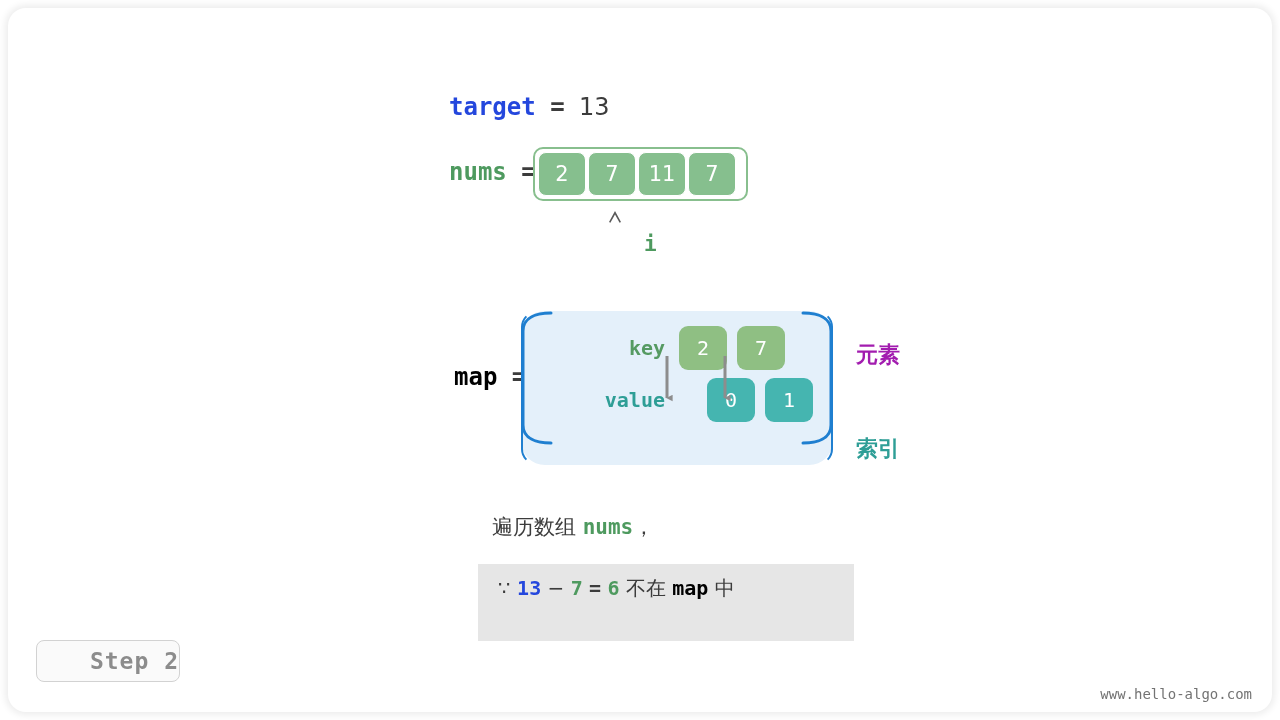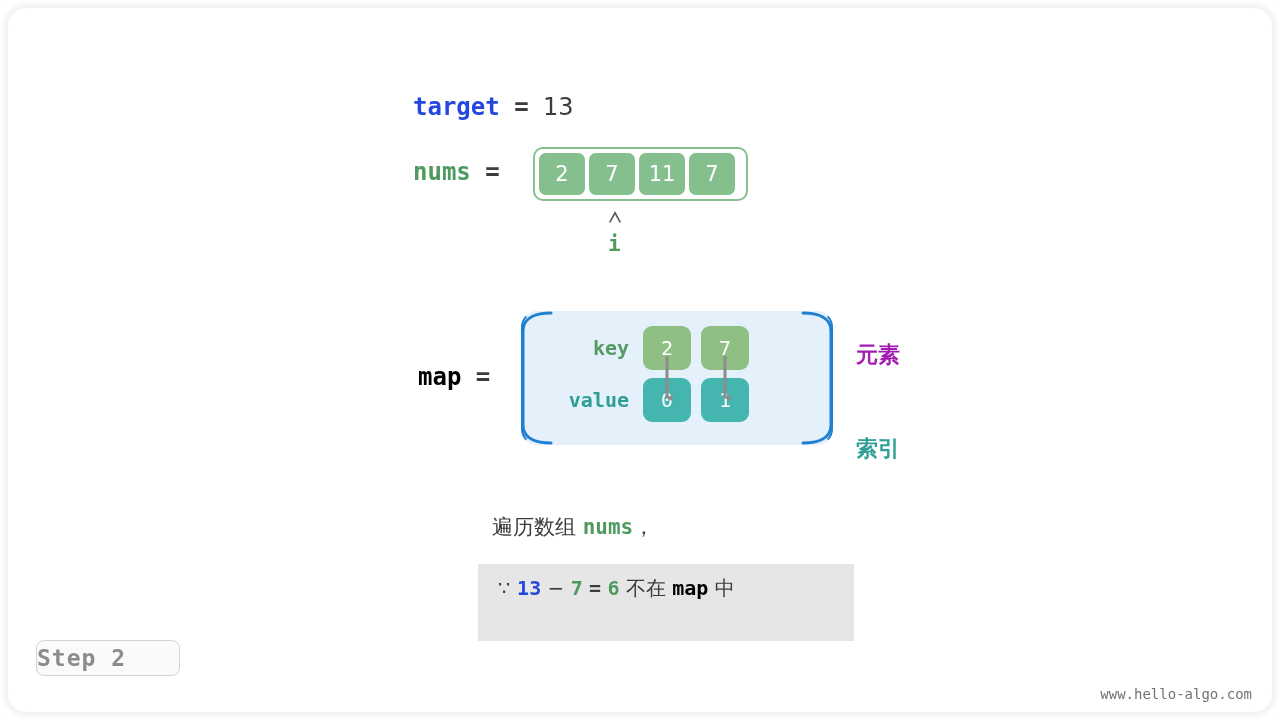--- a/index.html
+++ b/index.html
@@ -29,20 +29,21 @@
     height: 704px;
     border-radius: 18px;
     background: #ffffff;
     box-shadow: 0 0 7px 3px rgba(0,0,0,0.075);
   }
 
   
   .mono {
     font-family: "DejaVu Sans Mono", monospace;
     font-weight: bold;
+    margin-left: 36px;
   }
 
   .abs { position: absolute; }
 
   
   .c-target  { color: #2447dd; }
   .c-nums    { color: #4e9a5f; }
   .c-map     { color: #000000; }
   .c-green   { color: #4e9a5f; }
   .c-blue    { color: #2447dd; }
@@ -121,23 +122,23 @@
     top: 363px;
     font-size: 24px;
     white-space: nowrap;
   }
   #map-label .eq { color: #3c3c3c; }
 
   #map-box {
     left: 521px;
     top: 311px;
     width: 312px;
-    height: 134px;
+    height: 154px;
     background: #e4f0fa;
-    border-radius: 16px;
+    border-radius: 24px;
     box-sizing: border-box;
     padding-left: 16px;
   }
   
   #map-box::before, #map-box::after {
     content: "";
     position: absolute;
     top: 0;
     width: 18px;
     height: 100%;
@@ -177,21 +178,21 @@
     top: 0;
     width: 100%;
     height: 100%;
   }
   .map-row {
     position: absolute;
     display: flex;
     align-items: center;
   }
   .row-key   { left: 34px; top: 15px; }
-  .row-value { left: 34px; top: 67px; }
+  .row-value { left: 34px; top: 67px; gap: 28px; }
 
   .row-lbl {
     width: 88px;
     text-align: right;
     font-size: 20px;
     padding-right: 14px;
     box-sizing: border-box;
   }
   .kv-cells { display: flex; gap: 10px; }
   .kv-cell {
@@ -263,27 +264,27 @@
     font-family: "DejaVu Sans Mono", monospace;
     font-weight: bold;
   }
   .sym { color: #3c3c3c; }
 
   
   #step-badge {
     left: 36px;
     top: 640px;
     width: 144px;
-    height: 36px;
+    height: 42px;
     border: 1px solid #d2d2d2;
     border-radius: 8px;
     background: #fafafa;
     display: flex;
     align-items: center;
-    justify-content: flex-start;
+    justify-content: flex-end;
     box-sizing: border-box;
   }
   #step-badge span {
     font-family: "DejaVu Sans Mono", monospace;
     font-weight: bold;
     font-size: 23px;
     color: #8c8c8c;
     letter-spacing: 1px;
   }
 

